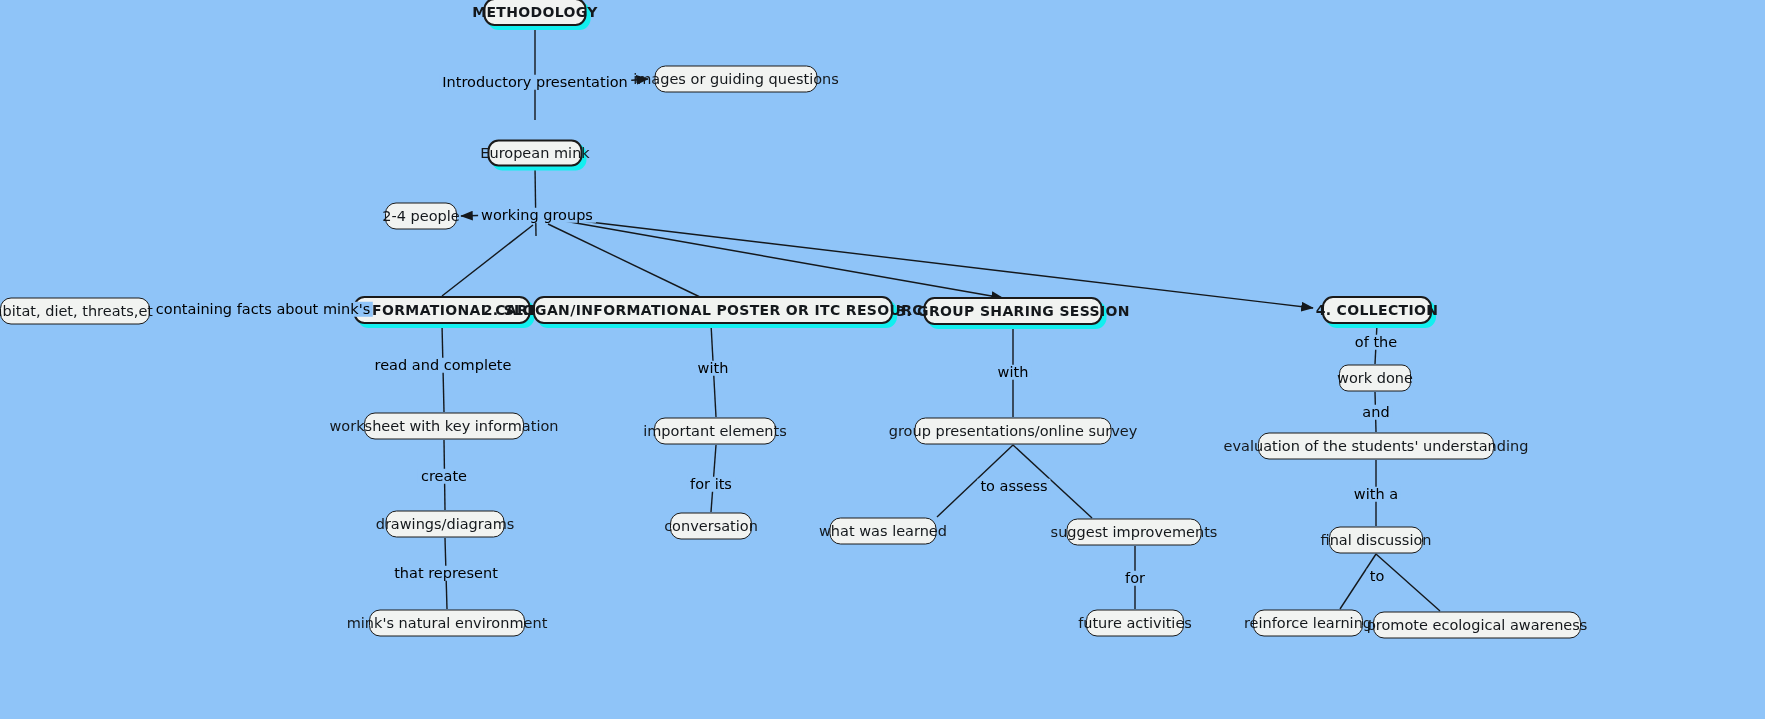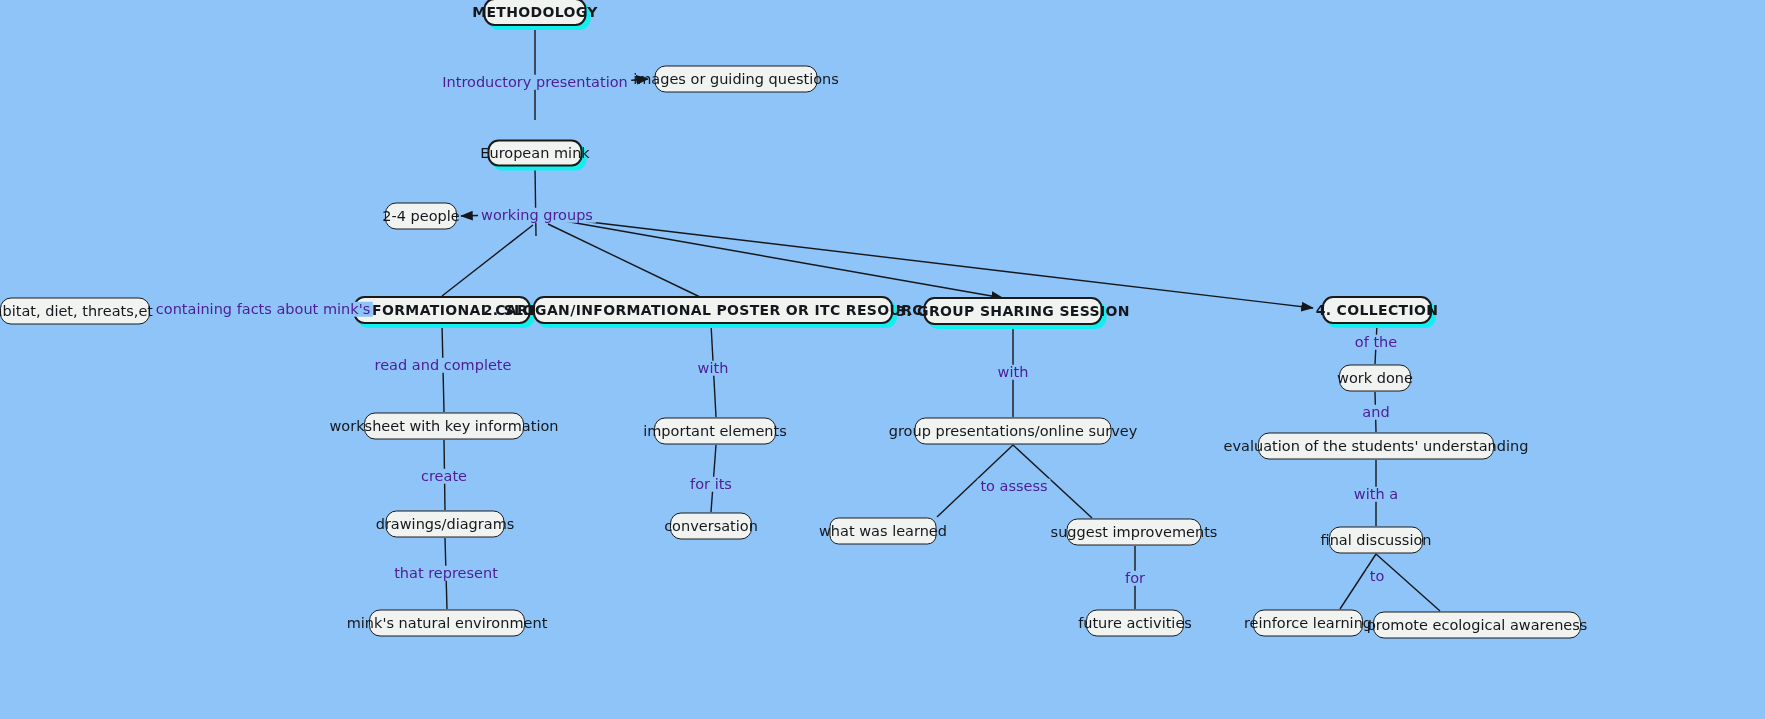--- a/index.html
+++ b/index.html
@@ -46,21 +46,21 @@
   }
   .node.bold {
     font-weight: bold;
     letter-spacing: 0.35px;
     font-size: 14px;
     height: 28px;
   }
   .link-label {
     position: absolute;
     transform: translate(-50%, -50%);
-    color: #4c1d95;
+    color: #000000;
     font-size: 14.5px;
     line-height: 1;
     white-space: nowrap;
     background: #8fc4f8;
     padding: 0 3px;
     z-index: 6;
   }
 </style>
 </head>
 <body>
@@ -107,24 +107,24 @@
       <div class="node bold glow" style="left: 442px; top: 310px; width: 177px;">1. INFORMATIONAL CARDS</div>
       <div class="node bold glow" style="left: 713px; top: 310px; width: 360px;">2. SLOGAN/INFORMATIONAL POSTER OR ITC RESOURCES</div>
       <div class="node bold glow" style="left: 1013px; top: 311px; width: 179px;">3. GROUP SHARING SESSION</div>
       <div class="node bold glow" style="left: 1377px; top: 310px; width: 110px;">4. COLLECTION</div>
       <div class="node" style="left: 444px; top: 426px; width: 160px;">worksheet with key information</div>
       <div class="node" style="left: 445px; top: 524px; width: 119px;">drawings/diagrams</div>
       <div class="node" style="left: 447px; top: 623px; width: 156px;">mink's natural environment</div>
       <div class="node" style="left: 715px; top: 431px; width: 122px;">important elements</div>
       <div class="node" style="left: 711px; top: 526px; width: 82px;">conversation</div>
       <div class="node" style="left: 1013px; top: 431px; width: 197px;">group presentations/online survey</div>
-      <div class="node" style="left: 883px; top: 531px; width: 107px; border-radius: 9px;">what was learned</div>
+      <div class="node" style="left: 883px; top: 531px; width: 107px;">what was learned</div>
       <div class="node" style="left: 1134px; top: 532px; width: 135px;">suggest improvements</div>
       <div class="node" style="left: 1135px; top: 623px; width: 98px;">future activities</div>
-      <div class="node" style="left: 1375px; top: 378px; width: 72px;">work done</div>
+      <div class="node" style="left: 1375px; top: 378px; width: 72px; border-radius: 9px;">work done</div>
       <div class="node" style="left: 1376px; top: 446px; width: 236px; text-align: right;">evaluation of the students' understanding</div>
       <div class="node" style="left: 1376px; top: 540px; width: 94px;">final discussion</div>
       <div class="node" style="left: 1308px; top: 623px; width: 110px;">reinforce learning</div>
       <div class="node" style="left: 1477px; top: 625px; width: 208px;">promote ecological awareness</div>
     </div>
   <div id="label-layer">
       <div class="link-label" style="left: 535px; top: 82px;">Introductory presentation</div>
       <div class="link-label" style="left: 537px; top: 215px;">working groups</div>
       <div class="link-label" style="left: 263px; top: 309px;">containing facts about mink's</div>
       <div class="link-label" style="left: 443px; top: 365px;">read and complete</div>

